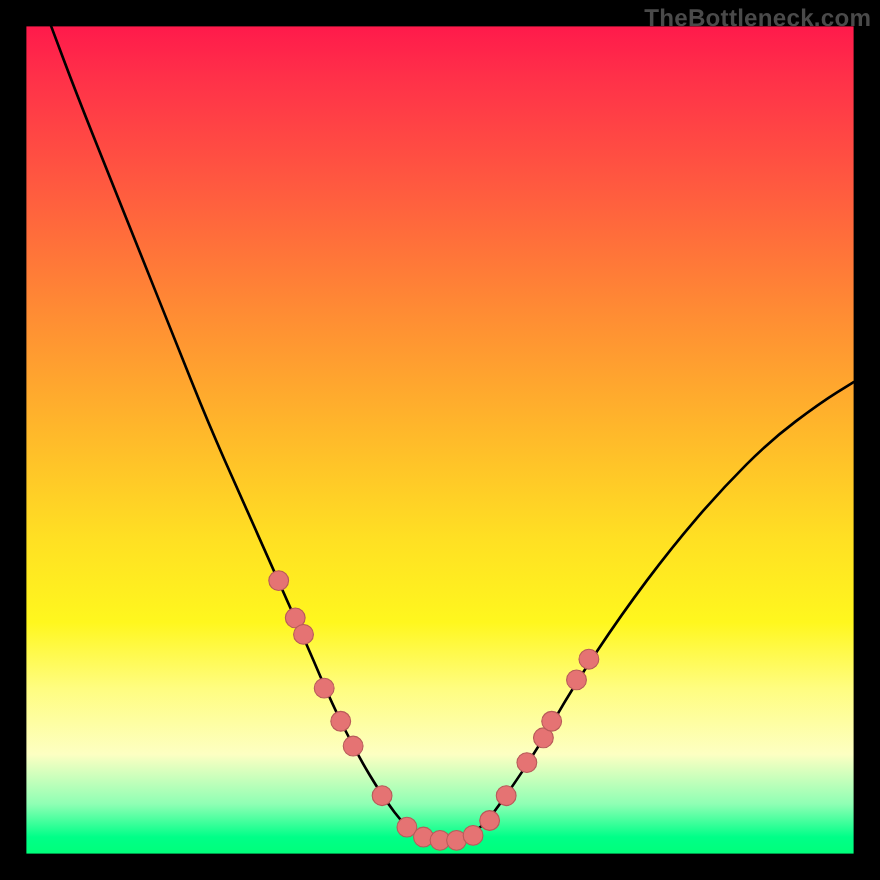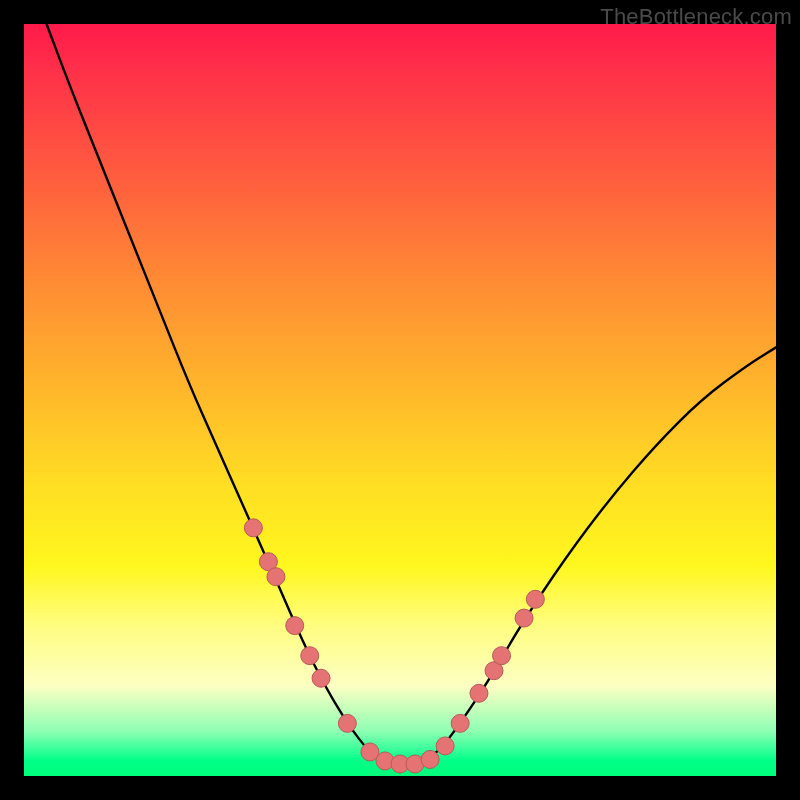--- a/index.html
+++ b/index.html
@@ -47,21 +47,21 @@
       #00ff88 98%,
       #00ff7a 100%
     );
   }
   .watermark {
     position: absolute;
     top: 4px;
     right: 8px;
     color: #4a4a4a;
     font-size: 22px;
-    font-weight: 400;
+    font-weight: 700;
     letter-spacing: 0.2px;
     user-select: none;
     text-align: center;
   }
   svg.curve {
     position: absolute;
     left: 0;
     top: 0;
     width: 752px;
     height: 752px;

